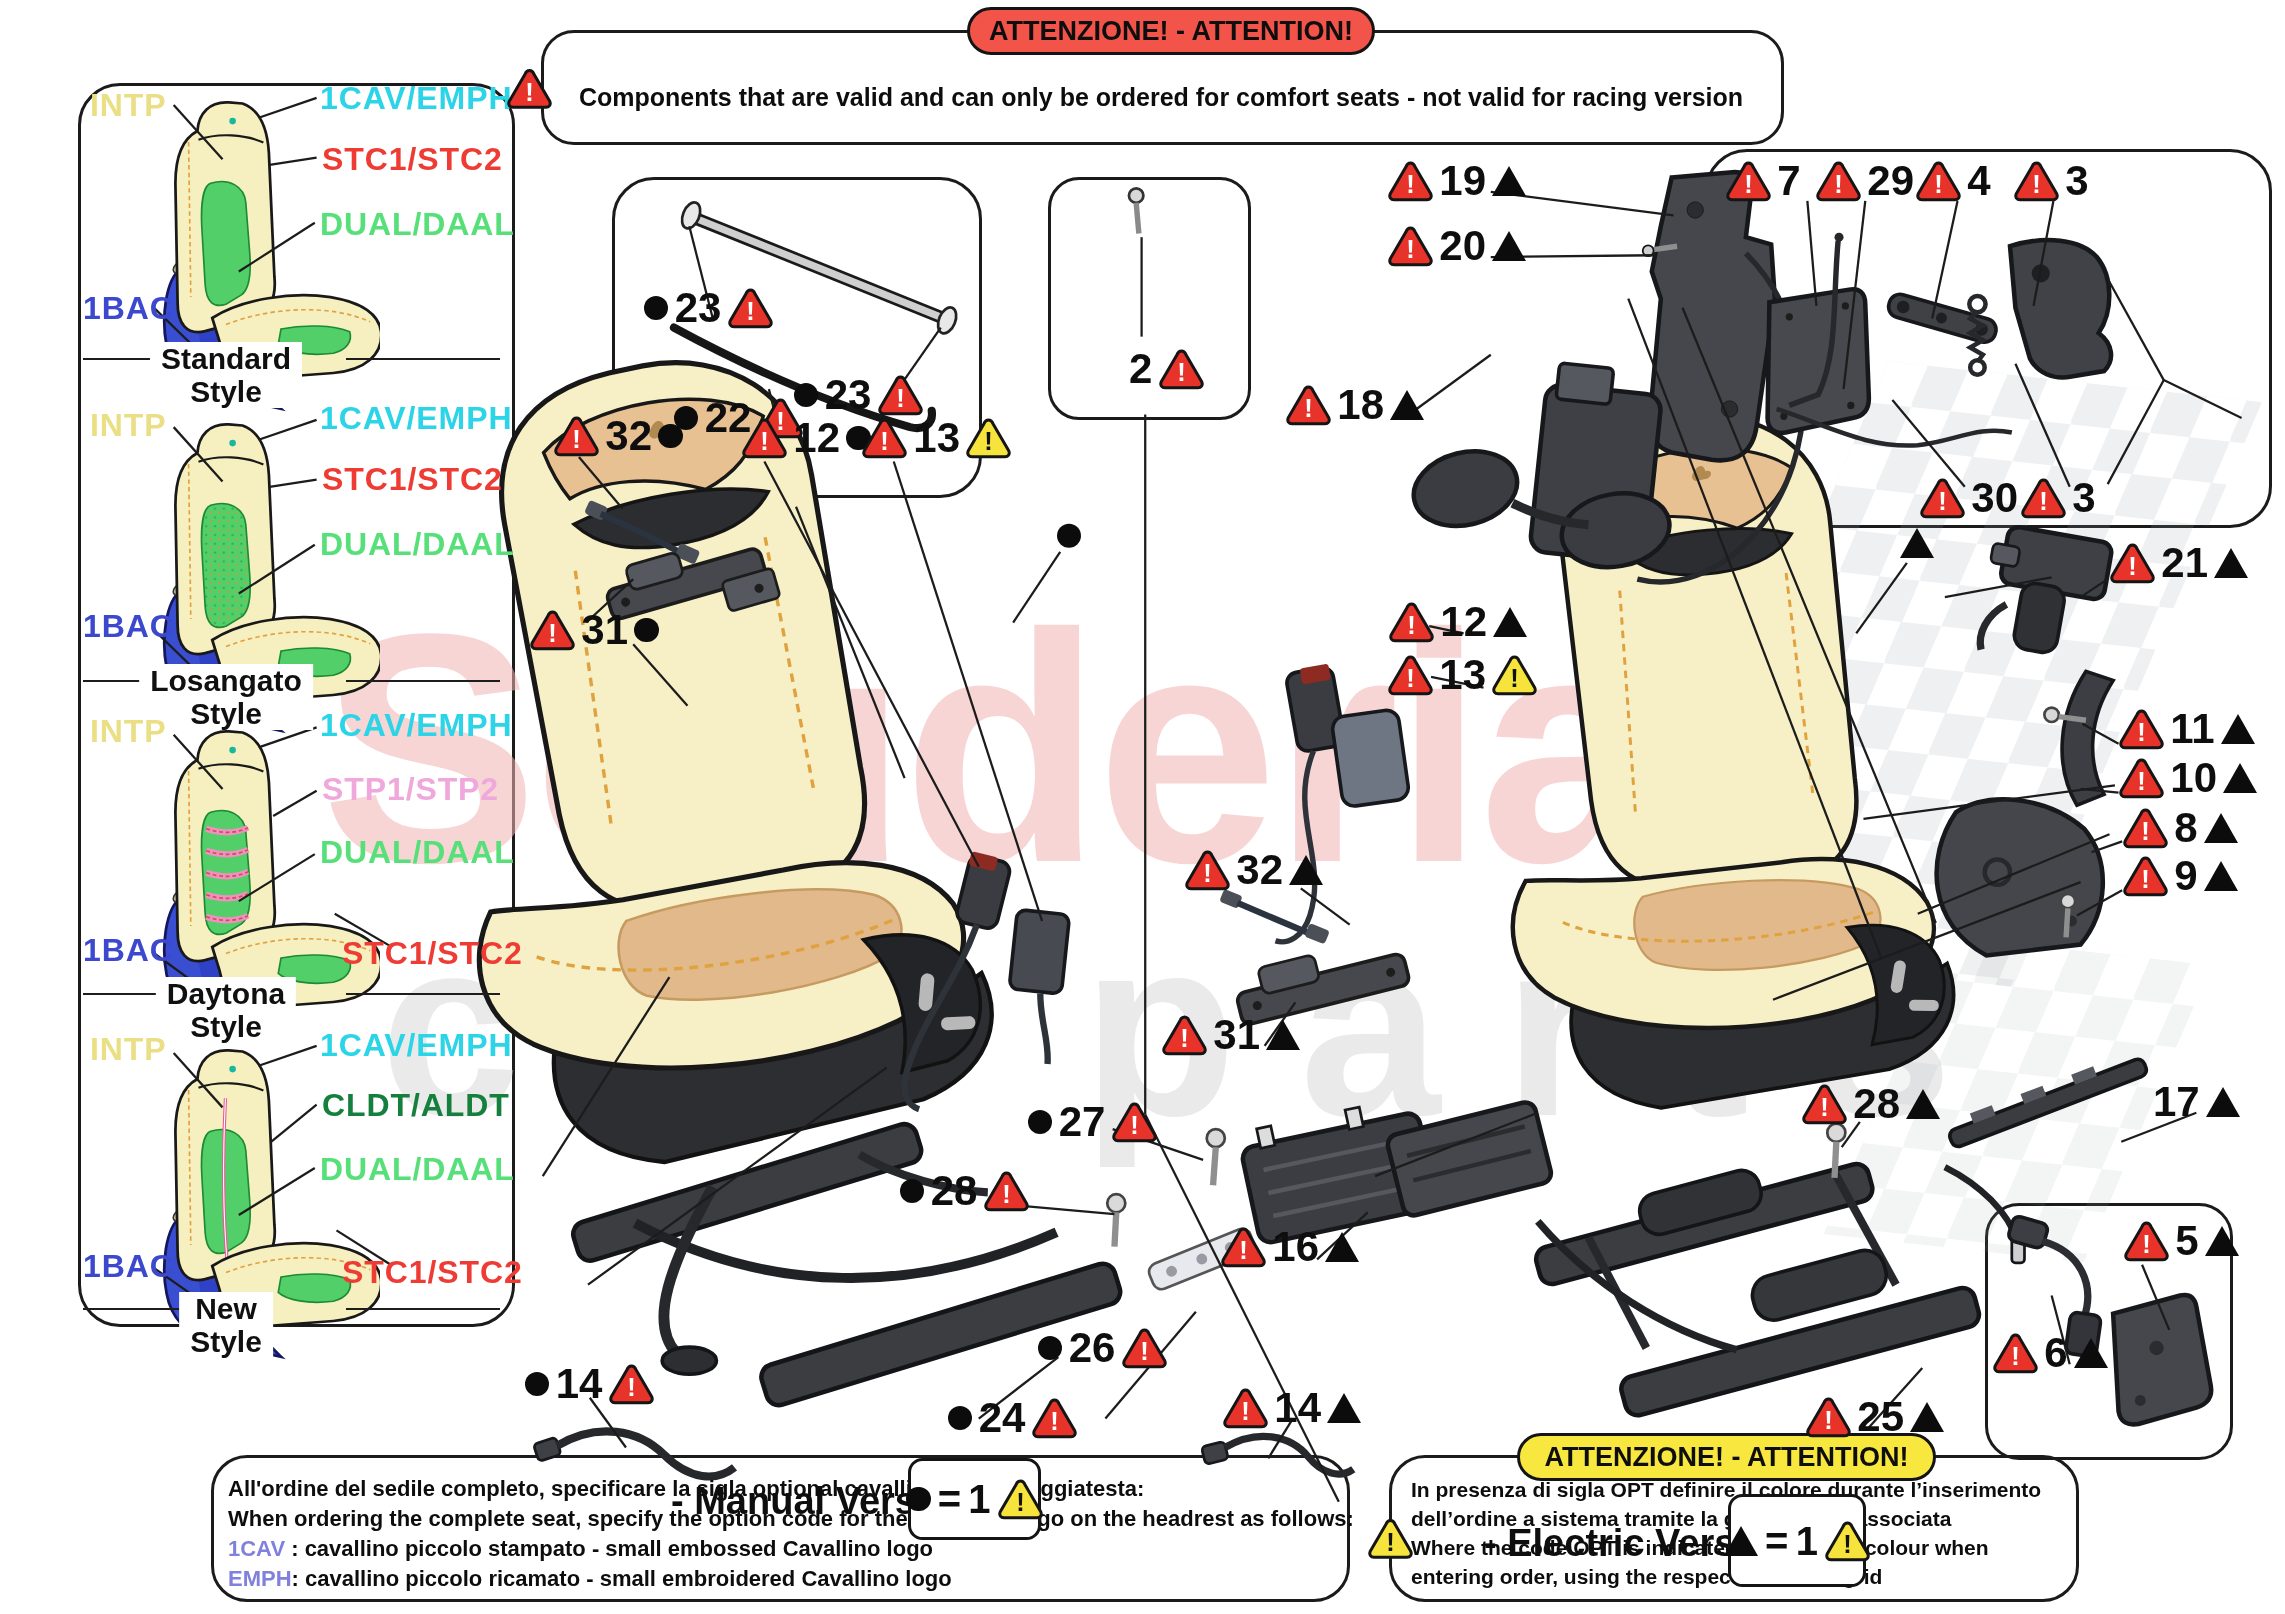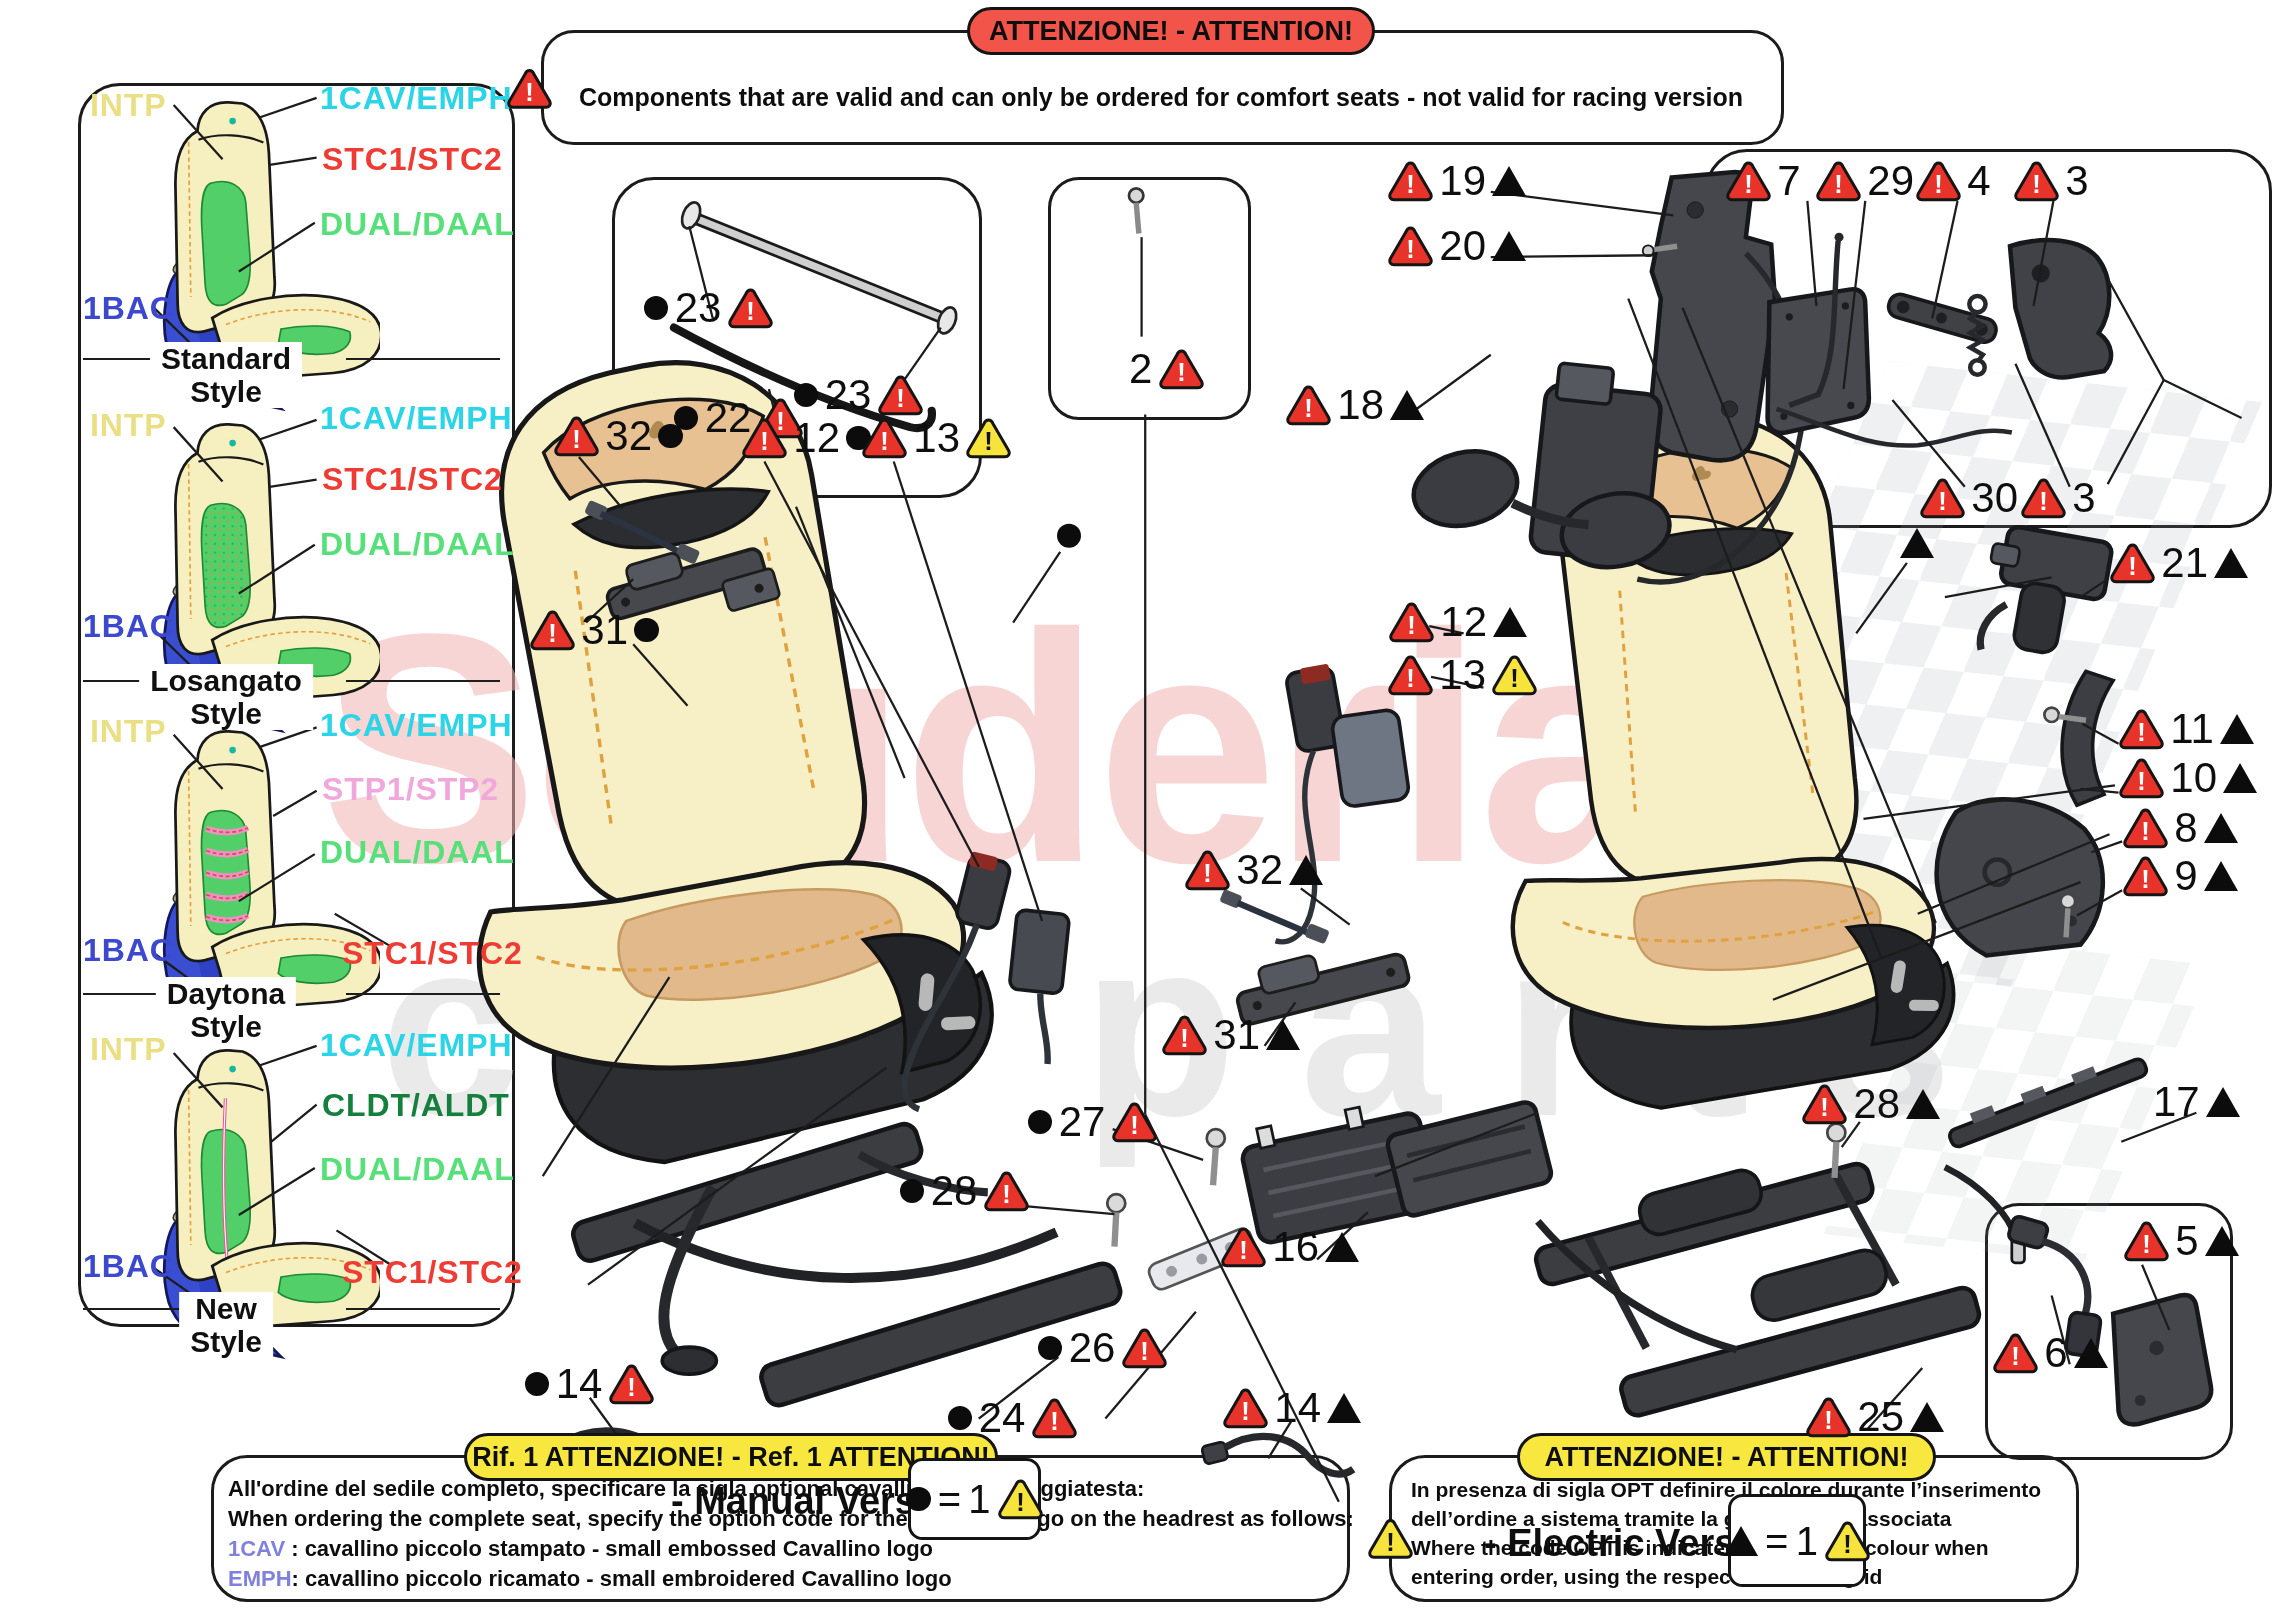--- a/index.html
+++ b/index.html
@@ -7,21 +7,21 @@
           font-family:"Liberation Sans",sans-serif;}
   .panel{position:absolute;border:3.6px solid #1b1b1b;border-radius:42px;background:transparent;}
   .pill{position:absolute;display:flex;align-items:center;justify-content:center;
         border:3.6px solid #141414;border-radius:27px;font-weight:700;font-size:27px;color:#0e0e0e;
         white-space:nowrap;z-index:30;}
   .pill.red{background:#f2544a;}
   .pill.yellow{background:#f8e73e;}
   .notice-line{position:absolute;font-weight:700;color:#0d0d0d;white-space:nowrap;z-index:30;}
   .callout{position:absolute;display:flex;align-items:center;gap:6.3px;transform:translateY(-50%);
            white-space:nowrap;z-index:40;}
-  .tk-num{font-weight:400;font-size:42px;color:#0e0e0e;line-height:1;}
+  .tk-num{font-weight:700;font-size:42px;color:#0e0e0e;line-height:1;}
   .tk-dot{width:24.4px;height:24.4px;border-radius:50%;background:#0c0c0c;flex:none;}
   .tk-tri{width:0;height:0;border-left:17px solid transparent;border-right:17px solid transparent;
           border-bottom:30px solid #0c0c0c;flex:none;}
   .warn{width:45px;height:42px;flex:none;}
   .codelabel{position:absolute;font-weight:700;font-size:32px;white-space:nowrap;
              transform:translateY(-50%);z-index:35;letter-spacing:0.9px;}
   .stylename{position:absolute;font-weight:700;font-size:30px;color:#101010;text-align:center;
              line-height:1.1;transform:translateX(-50%);background:#ffffff;padding:0 11px;z-index:25;}
   .hline{position:absolute;border-top:2.7px solid #1d1d1d;z-index:20;}
   .wm{position:absolute;font-weight:700;line-height:0.9;white-space:nowrap;z-index:1;pointer-events:none;}
@@ -413,21 +413,20 @@
   <div class="panel" style="left:78px;top:83px;width:431px;height:1238px;"></div>
   <div class="panel" style="left:612px;top:177px;width:364px;height:315px;"></div>
   <div class="panel" style="left:1048px;top:177px;width:197px;height:237px;border-radius:31px;"></div>
   <div class="panel" style="left:1705px;top:149px;width:561px;height:373px;"></div>
   <div class="panel" style="left:1985px;top:1203px;width:242px;height:251px;border-radius:34px;"></div>
   <div class="panel" style="left:211px;top:1455px;width:1133px;height:141px;border-radius:36px;"></div>
   <div class="panel" style="left:1389px;top:1455px;width:684px;height:141px;border-radius:36px;"></div>
   <div class="panel" style="left:541px;top:30px;width:1237px;height:109px;border-radius:33px;"></div>
 
   <div class="pill red" style="left:967px;top:7.2px;width:402px;height:42px;">ATTENZIONE! - ATTENTION!</div>
-  <div class="pill yellow" style="left:464px;top:1433px;width:528px;height:42px;">Rif. 1 ATTENZIONE! - Ref. 1 ATTENTION!</div>
   <div class="pill yellow" style="left:1517px;top:1433px;width:413px;height:42px;">ATTENZIONE! - ATTENTION!</div>
 
   <div class="notice-line" style="left:579px;top:83px;font-size:25px;">Components that are valid and can only be ordered for comfort seats - not valid for racing version</div>
 
   <div class="notice-line" style="left:228px;top:1476px;font-size:22px;">All'ordine del sedile completo, specificare la sigla optional cavallino dell'appoggiatesta:</div>
   <div class="notice-line" style="left:228px;top:1506px;font-size:22px;">When ordering the complete seat, specify the option code for the Cavallino logo on the headrest as follows:</div>
   <div class="notice-line" style="left:228px;top:1536px;font-size:22px;">
     <span style="color:#8080dd;">1CAV</span><span> : </span><span>cavallino piccolo stampato - small embossed Cavallino logo</span>
   </div>
   <div class="notice-line" style="left:228px;top:1566px;font-size:22px;">

